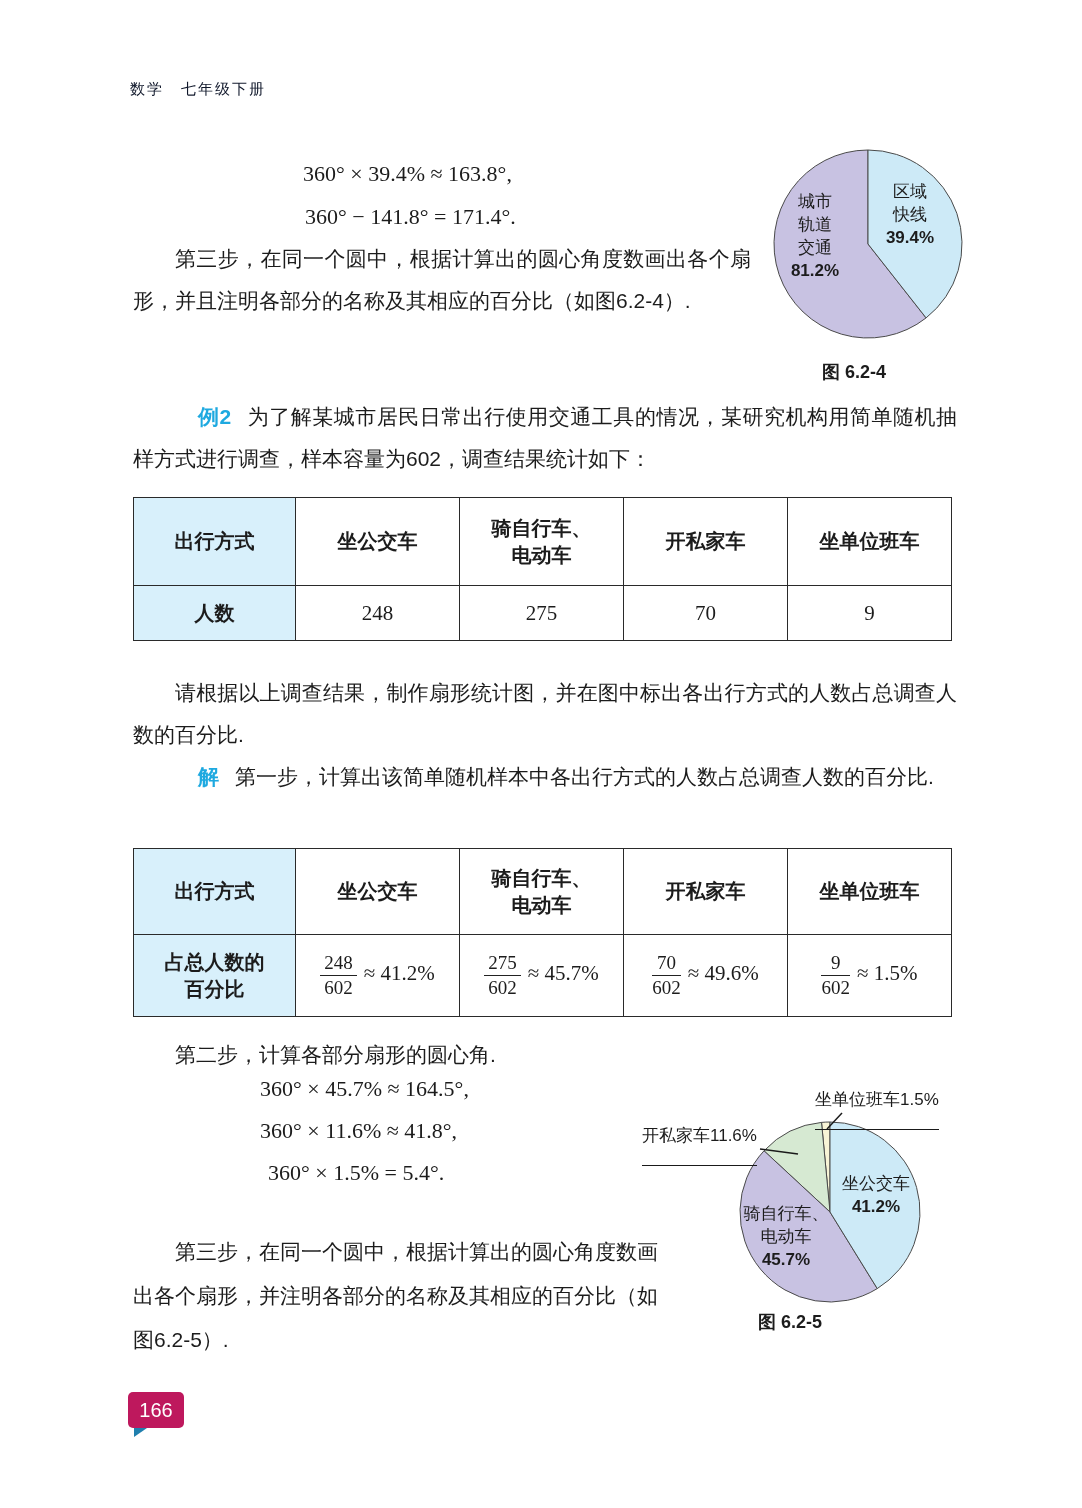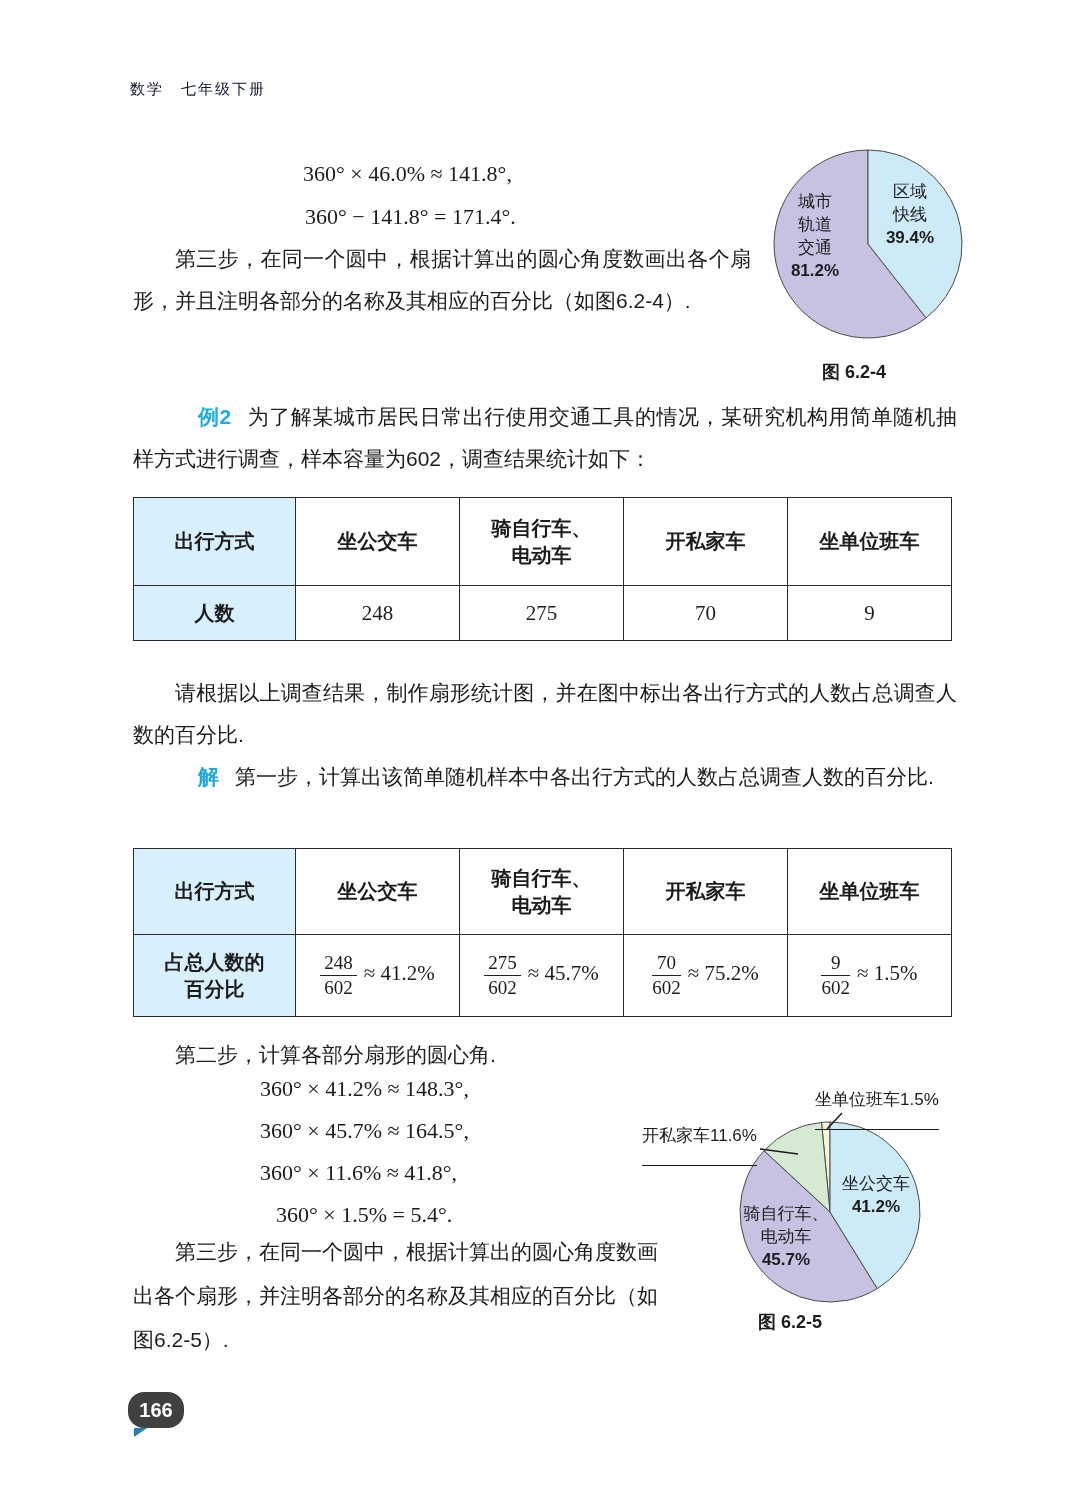--- a/index.html
+++ b/index.html
@@ -46,35 +46,35 @@
   .pl-pct { display:block; font-weight:bold; }
   .callout {
     position:absolute; font-size:17px; white-space:nowrap;
     border-bottom:1.5px solid #1a1a1a; padding-bottom:18px;
   }
   .caption { position:absolute; font-weight:bold; font-size:18px; text-align:center; }
   .leader { stroke:#1a1a1a; stroke-width:1.5; }
 
   .page-badge {
     position:absolute; left:128px; top:1392px; width:56px; height:36px;
-    background:#404040; color:#fff; font-size:20px; font-weight:bold;
-    display:flex; align-items:center; justify-content:center; border-radius:16px;
+    background:#be185d; color:#fff; font-size:20px; font-weight:normal;
+    display:flex; align-items:center; justify-content:center; border-radius:5px;
   }
   .page-badge::after {
     content:""; position:absolute; left:6px; bottom:-9px; width:0; height:0;
     border-top:9px solid #1f7fae; border-right:13px solid transparent;
   }
 </style>
 </head>
 <body>
 
 <div class="abs header">数学　七年级下册</div>
 
 <div class="abs" style="left:303px; top:152px;">
-  <div class="eq">360° × 46.0% ≈ 141.8°,</div>
+  <div class="eq">360° × 39.4% ≈ 163.8°,</div>
   <div class="eq" style="margin-left:2px;">360° − 141.8° = 171.4°.</div>
 </div>
 
 <div class="abs para" style="left:133px; top:238px; width:618px;">第三步，在同一个圆中，根据计算出的圆心角度数画出各个扇形，并且注明各部分的名称及其相应的百分比（如图6.2-4）.</div>
 
 <div class="figure" style="left:768px; top:146px; width:200px; height:250px;">
   <svg id="pie1" width="200" height="200">
       <path d="M100,98 L158.08,171.91 A94,94 0 1 1 100.00,4.00 Z" fill="#c8c2e2" stroke="#4a4a4a" stroke-width="1"></path>
       <path d="M100,98 L100.00,4.00 A94,94 0 0 1 158.08,171.91 Z" fill="#cdeaf7" stroke="#4a4a4a" stroke-width="1"></path>
     </svg>
@@ -140,33 +140,32 @@
     <th>骑自行车、
 电动车</th>
     <th>开私家车</th>
     <th>坐单位班车</th>
   </tr>
   <tr style="height:82px;">
     <td class="col-first">占总人数的
 百分比</td>
     <td class="num-cell"><span class="frac"><span class="fr-num">248</span><span class="fr-den">602</span></span><span>≈</span> <span>41.2%</span></td>
     <td class="num-cell"><span class="frac"><span class="fr-num">275</span><span class="fr-den">602</span></span><span>≈</span> <span>45.7%</span></td>
-    <td class="num-cell"><span class="frac"><span class="fr-num">70</span><span class="fr-den">602</span></span><span>≈</span> <span>75.2%</span></td>
+    <td class="num-cell"><span class="frac"><span class="fr-num">70</span><span class="fr-den">602</span></span><span>≈</span> <span>49.6%</span></td>
     <td class="num-cell"><span class="frac"><span class="fr-num">9</span><span class="fr-den">602</span></span><span>≈</span> <span>1.5%</span></td>
   </tr>
 </tbody>
   </table>
 
 <div class="abs para" style="left:133px; top:1034px; width:824px;">第二步，计算各部分扇形的圆心角.</div>
 
 <div class="abs" style="left:260px; top:1068px;">
-  <div class="eq" style="line-height:42px;">360° × 41.2% ≈ 148.3°,</div>
   <div class="eq" style="line-height:42px;">360° × 45.7% ≈ 164.5°,</div>
   <div class="eq" style="line-height:42px;">360° × 11.6% ≈ 41.8°,</div>
-  <div class="eq" style="line-height:42px; margin-left:16px;">360° × 1.5% = 5.4°.</div>
+  <div class="eq" style="line-height:42px; margin-left:8px;">360° × 1.5% = 5.4°.</div>
 </div>
 
 <div class="abs para" style="left:133px; top:1230px; width:525px; line-height:44px;">第三步，在同一个圆中，根据计算出的圆心角度数画出各个扇形，并注明各部分的名称及其相应的百分比（如图6.2-5）.</div>
 
 <div class="figure" style="left:630px; top:1082px; width:330px; height:280px;">
   <svg id="pie2" width="330" height="270">
       <path d="M200,130 L191.53,40.40 A90,90 0 0 1 200.00,40.00 Z" fill="#f8f4d6" stroke="#4a4a4a" stroke-width="1"></path>
       <path d="M200,130 L134.01,68.80 A90,90 0 0 1 191.53,40.40 Z" fill="#d6e9d2" stroke="#4a4a4a" stroke-width="1"></path>
       <path d="M200,130 L247.27,206.59 A90,90 0 0 1 134.01,68.80 Z" fill="#c8c2e2" stroke="#4a4a4a" stroke-width="1"></path>
       <path d="M200,130 L200.00,40.00 A90,90 0 0 1 247.27,206.59 Z" fill="#cdeaf7" stroke="#4a4a4a" stroke-width="1"></path>

